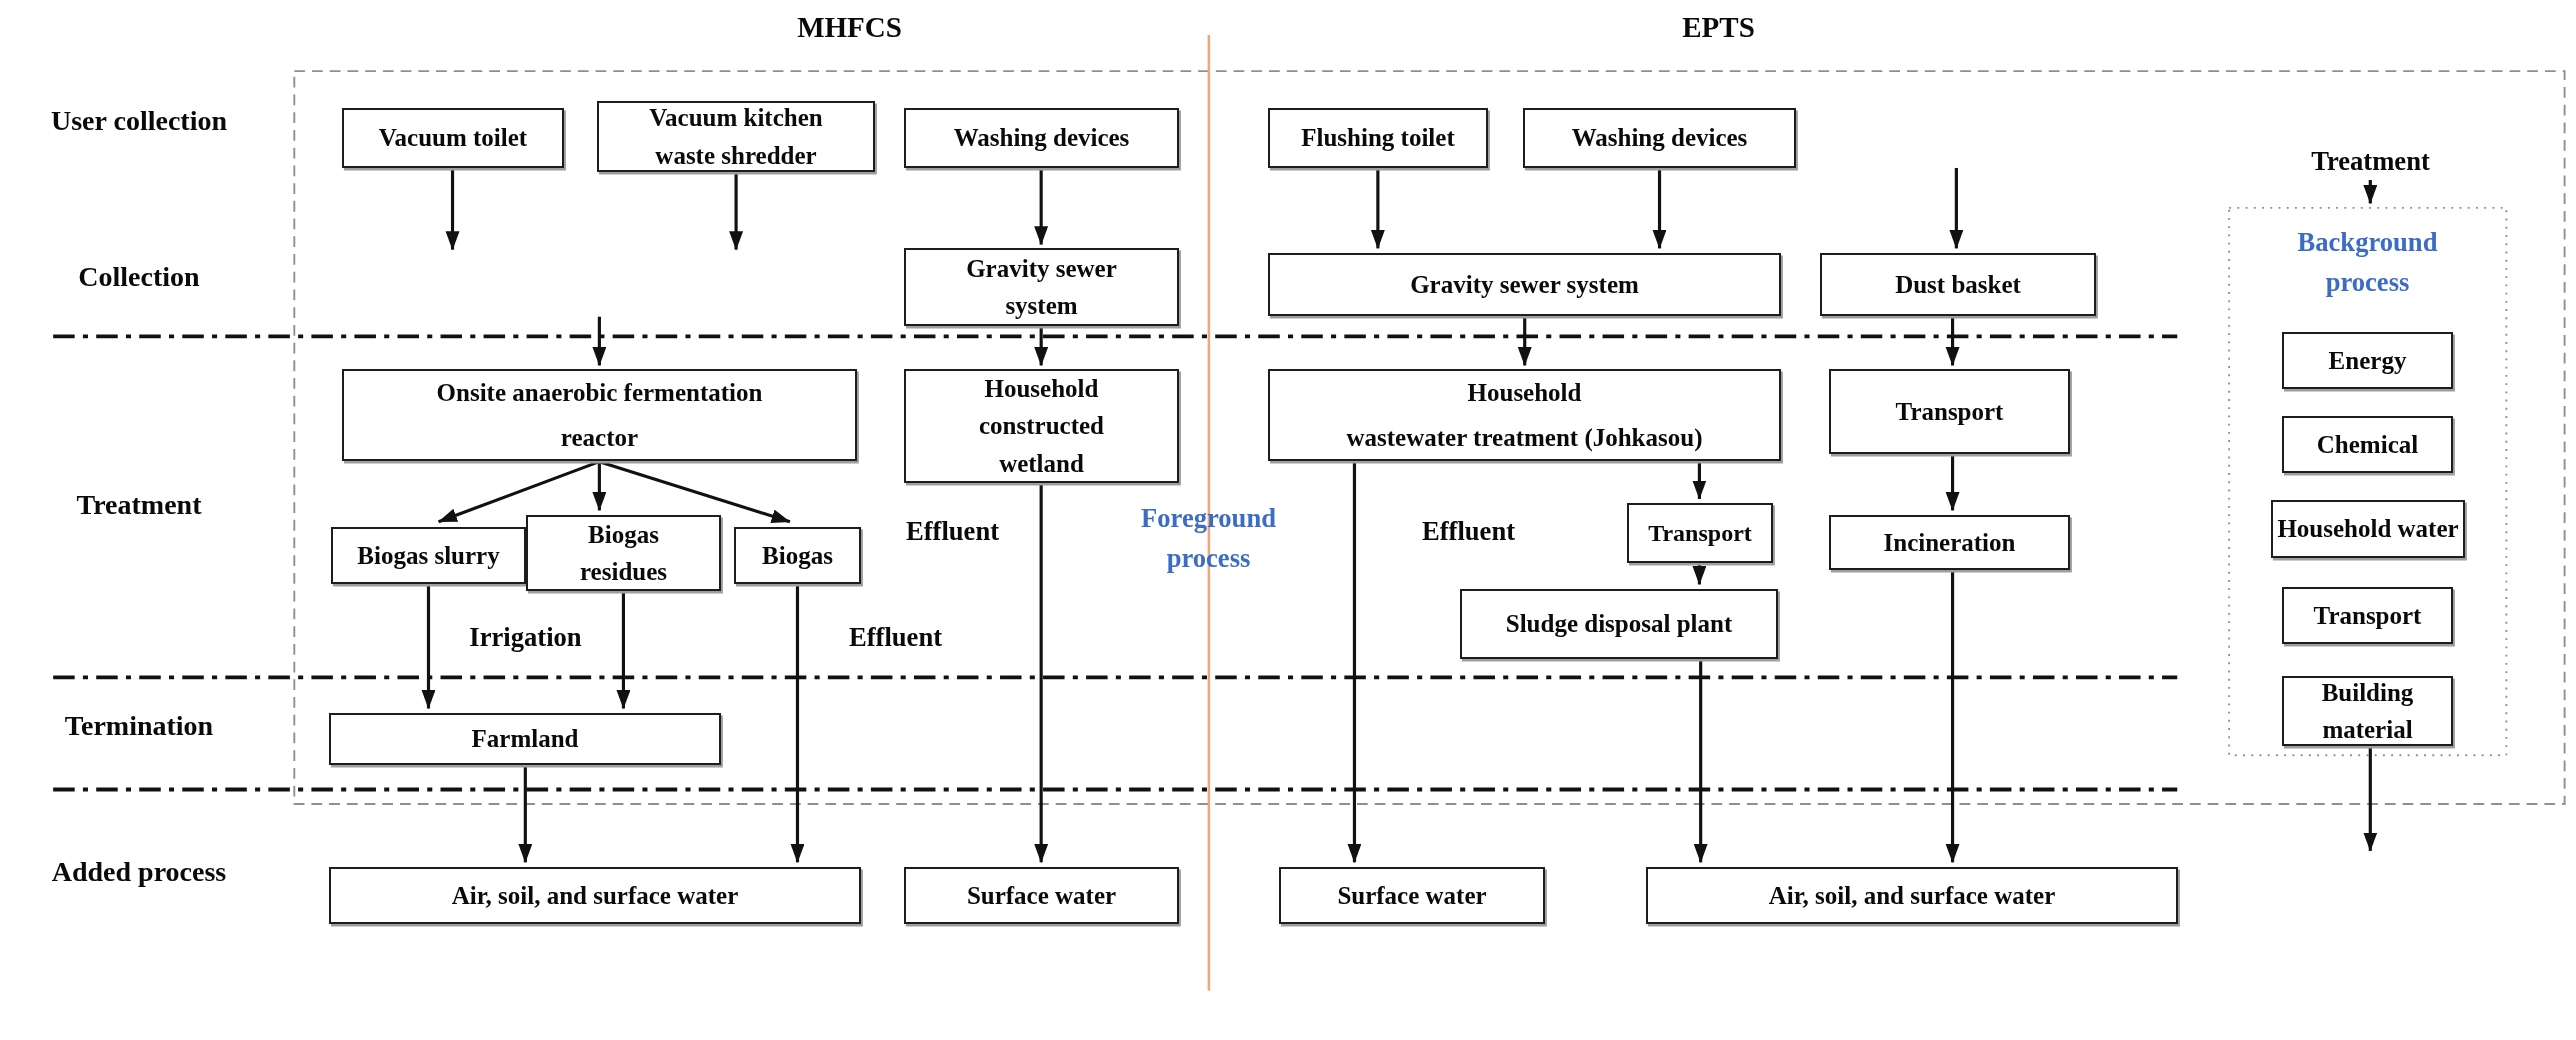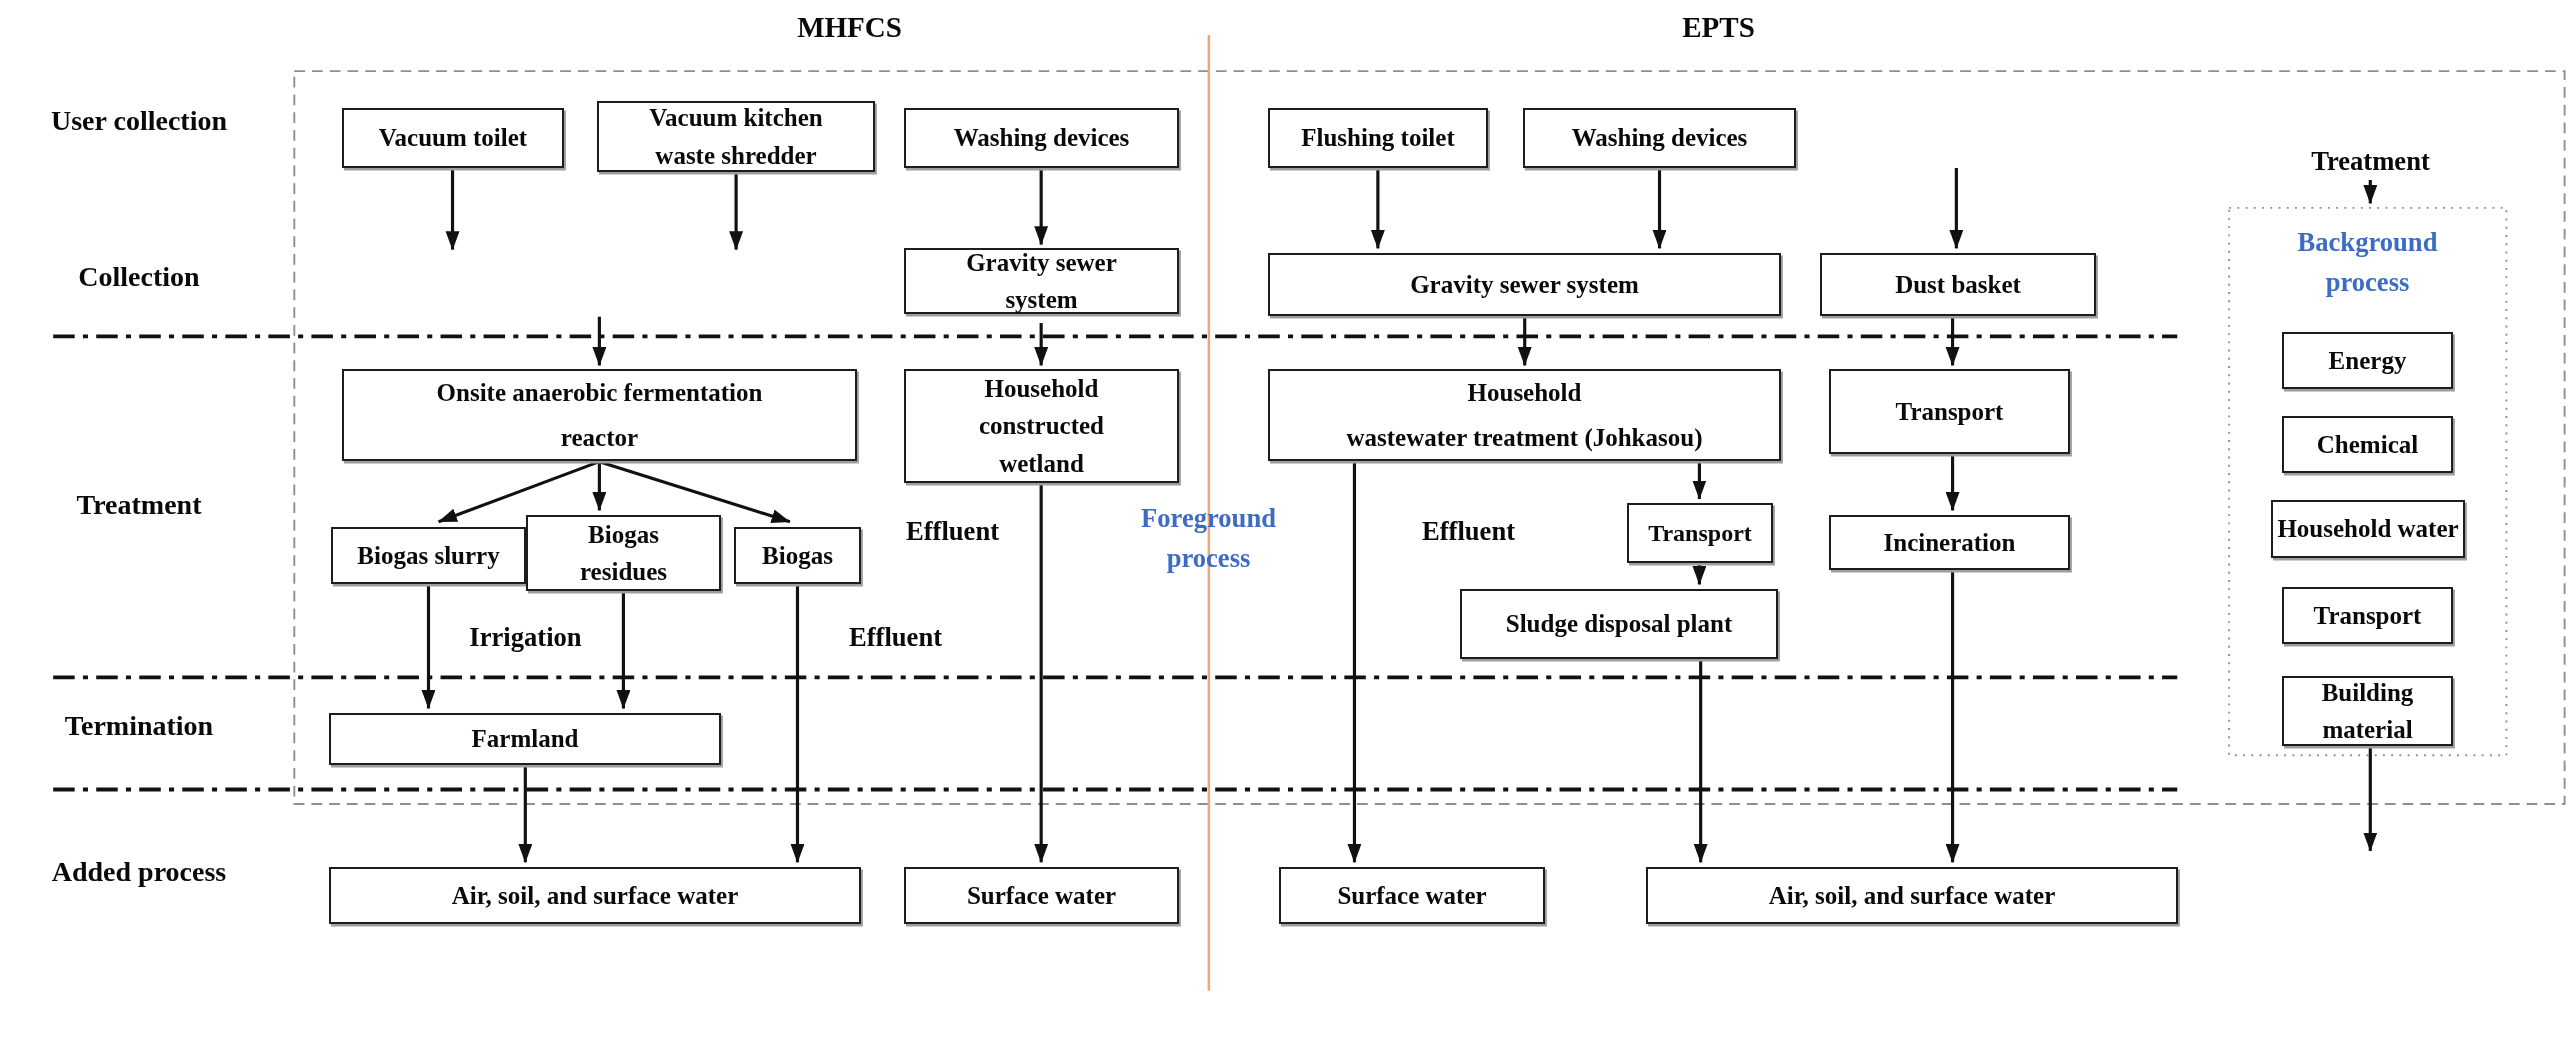--- a/index.html
+++ b/index.html
@@ -110,21 +110,21 @@
   <div class="stage-label" style="top:105px">User collection</div>
   <div class="stage-label" style="top:261px">Collection</div>
   <div class="stage-label" style="top:489px">Treatment</div>
   <div class="stage-label" style="top:710px">Termination</div>
   <div class="stage-label" style="top:856px">Added process</div>
 
   <div class="box" style="left:342px;top:108px;width:222px;height:60px">Vacuum toilet</div>
   <div class="box" style="left:597px;top:101px;width:278px;height:71px">Vacuum kitchen
 waste shredder</div>
   <div class="box" style="left:904px;top:108px;width:275px;height:60px">Washing devices</div>
-  <div class="box" style="left:904px;top:248px;width:275px;height:66px">Gravity sewer
+  <div class="box" style="left:904px;top:248px;width:275px;height:78px">Gravity sewer
 system</div>
   <div class="box" style="left:342px;top:369px;width:515px;height:92px;line-height:1.8">Onsite anaerobic fermentation
 reactor</div>
   <div class="box" style="left:904px;top:369px;width:275px;height:114px">Household
 constructed
 wetland</div>
   <div class="box" style="left:331px;top:527px;width:195px;height:57px">Biogas slurry</div>
   <div class="box" style="left:526px;top:515px;width:195px;height:76px">Biogas
 residues</div>
   <div class="box" style="left:734px;top:527px;width:127px;height:57px">Biogas</div>

